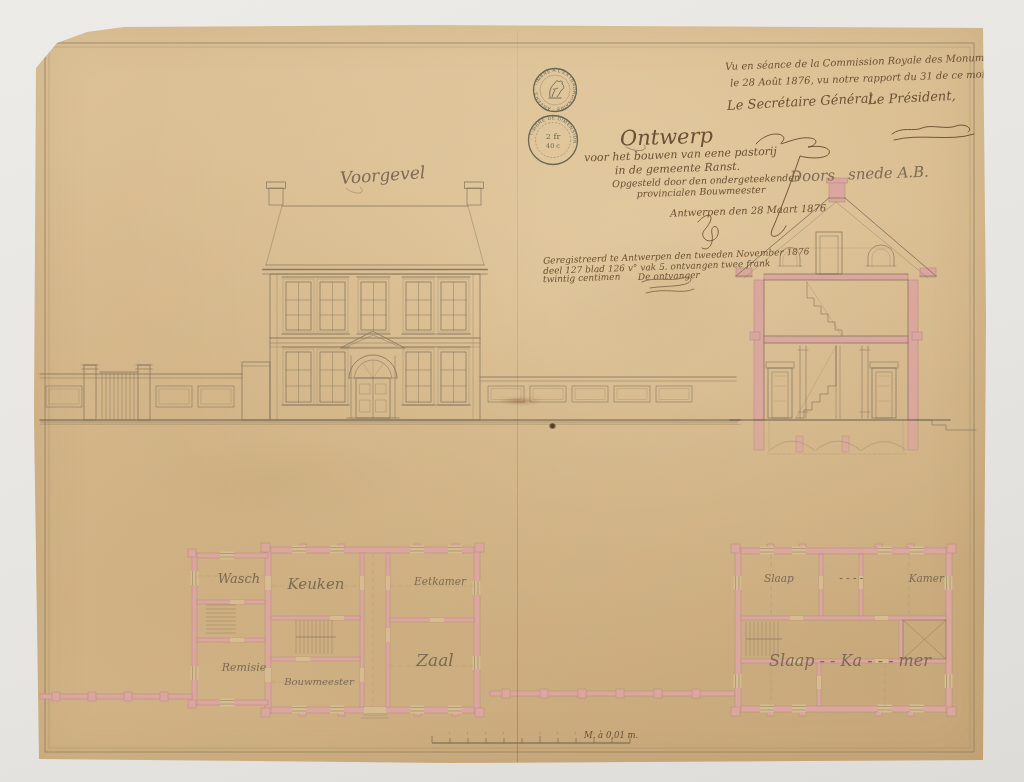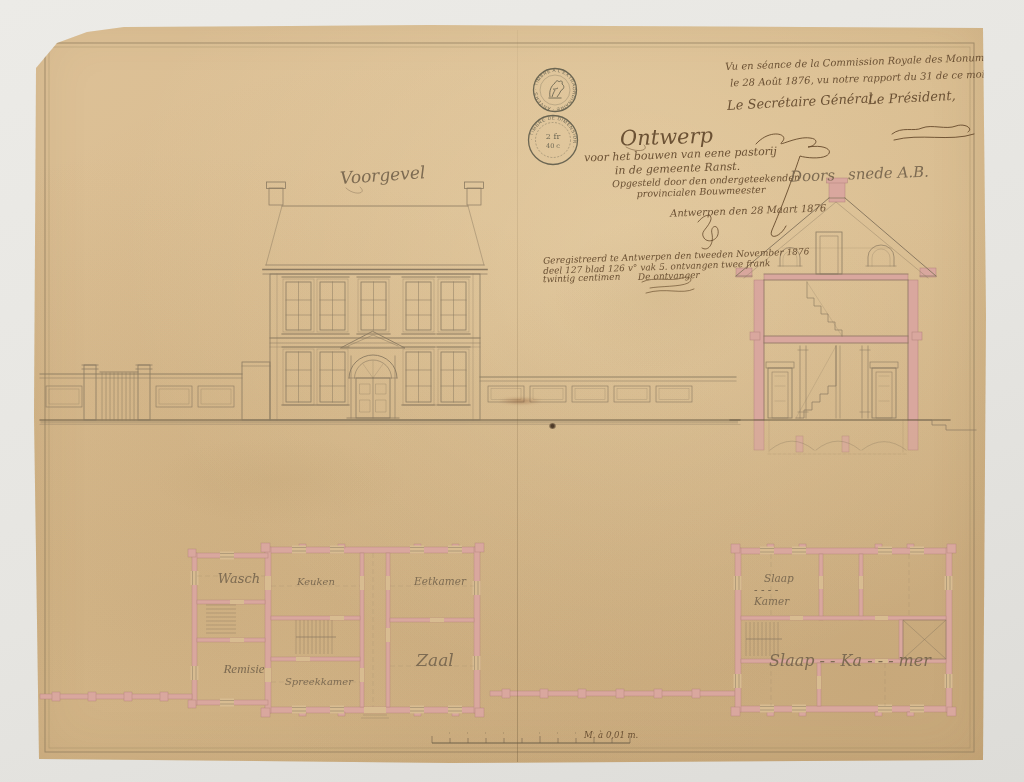--- a/index.html
+++ b/index.html
@@ -30,21 +30,21 @@
     background:linear-gradient(to bottom,rgba(110,90,60,.07),rgba(110,90,60,.22) 60%,rgba(110,90,60,.38));
   }
   .stain-dot{position:absolute;left:519px;top:407px;width:7px;height:6px;border-radius:50%;
     background:radial-gradient(circle,#4d3a28 30%,rgba(77,58,40,.4) 70%,transparent);}
   .smudge{position:absolute;left:468px;top:381px;width:44px;height:8px;border-radius:50%;
     background:radial-gradient(ellipse,rgba(128,75,40,.45),transparent 70%);filter:blur(1px);}
   .waterstain1{position:absolute;left:520px;top:200px;width:220px;height:160px;border-radius:50%;
     background:radial-gradient(ellipse,rgba(150,118,70,.08),transparent 70%);}
   .waterstain2{position:absolute;left:120px;top:420px;width:260px;height:90px;border-radius:50%;
     background:radial-gradient(ellipse,rgba(150,118,70,.07),transparent 70%);}
-  .flexrow{display:flex;justify-content:space-between;flex-direction:column;}
+  .flexrow{display:flex;justify-content:space-between;}
 </style>
 </head>
 <body>
 
 <div class="paper">
 
   <svg width="958" height="750" viewBox="0 0 958 750" xmlns="http://www.w3.org/2000/svg" style="position:absolute;left:0;top:0;">
     <defs>
       <g id="winH">
           <rect x="0" y="-1" width="14" height="8" fill="#d8bc91" stroke="none"></rect>
@@ -438,30 +438,30 @@
   <div class="hw r2" style="left:513px;top:236px;font-size:9px;">Geregistreerd te Antwerpen den tweeden November 1876</div>
   <div class="hw r2" style="left:513px;top:247px;font-size:9px;">deel 127 blad 126 v° vak 5. ontvangen twee frank</div>
   <div class="hw r2" style="left:513px;top:258px;font-size:9px;">twintig centimen</div>
   <div class="hw r2" style="left:608px;top:256px;font-size:9px;">De ontvanger</div>
 
   <div class="hw pc r4" style="left:310px;top:150px;font-size:17px;">Voorgevel</div>
   <div class="hw pc r2" style="left:760px;top:152px;font-size:15px;">Doors</div>
   <div class="hw pc r2" style="left:818px;top:149px;font-size:15px;">snede A.B.</div>
 
   <div class="hw pc ctr" style="left:180px;top:556px;width:58px;font-size:13px;">Wasch</div>
-  <div class="hw pc ctr" style="left:253px;top:560px;width:66px;font-size:10px;">Keuken</div>
+  <div class="hw pc ctr" style="left:253px;top:560px;width:66px;font-size:15px;">Keuken</div>
   <div class="hw pc ctr" style="left:372px;top:560px;width:76px;font-size:10.5px;">Eetkamer</div>
-  <div class="hw pc ctr" style="left:183px;top:646px;width:62px;font-size:13px;font-family:Liberation Serif, serif;">Remisie</div>
-  <div class="hw pc ctr" style="left:246px;top:660px;width:86px;font-size:10px;">Spreekkamer</div>
+  <div class="hw pc ctr" style="left:183px;top:646px;width:62px;font-size:11px;">Remisie</div>
+  <div class="hw pc ctr" style="left:246px;top:660px;width:86px;font-size:10px;">Bouwmeester</div>
   <div class="hw pc ctr" style="left:374px;top:635px;width:62px;font-size:17px;">Zaal</div>
 
   <div class="hw pc flexrow" style="left:724px;top:557px;width:190px;font-size:10.5px;">
     <span style="padding-left:10px;">Slaap</span>
     <span>- - - -</span>
-    <span style="padding-right:14px;">Kamer</span>
+    <span style="">Kamer</span>
   </div>
   <div class="hw pc ctr" style="left:724px;top:636px;width:192px;font-size:16px;">Slaap - -   Ka - - - mer</div>
 
   <div class="hw" style="left:554px;top:715px;font-size:8.5px;">M. à 0,01 m.</div>
 
   <div class="crease-v"></div>
   <div class="stain-dot"></div>
   <div class="smudge"></div>
   <div class="waterstain1"></div>
   <div class="waterstain2"></div>

